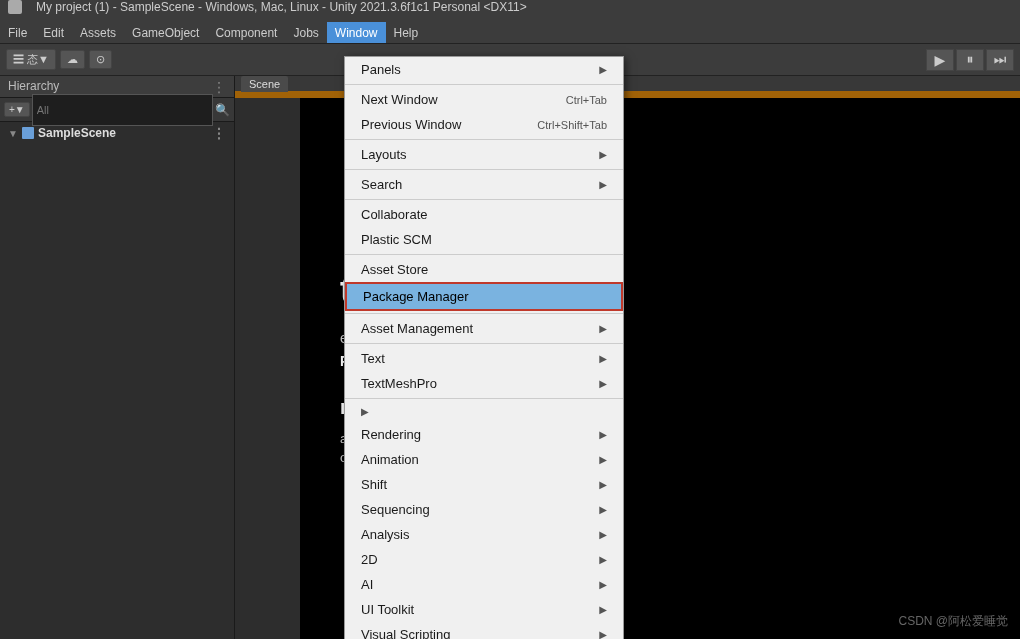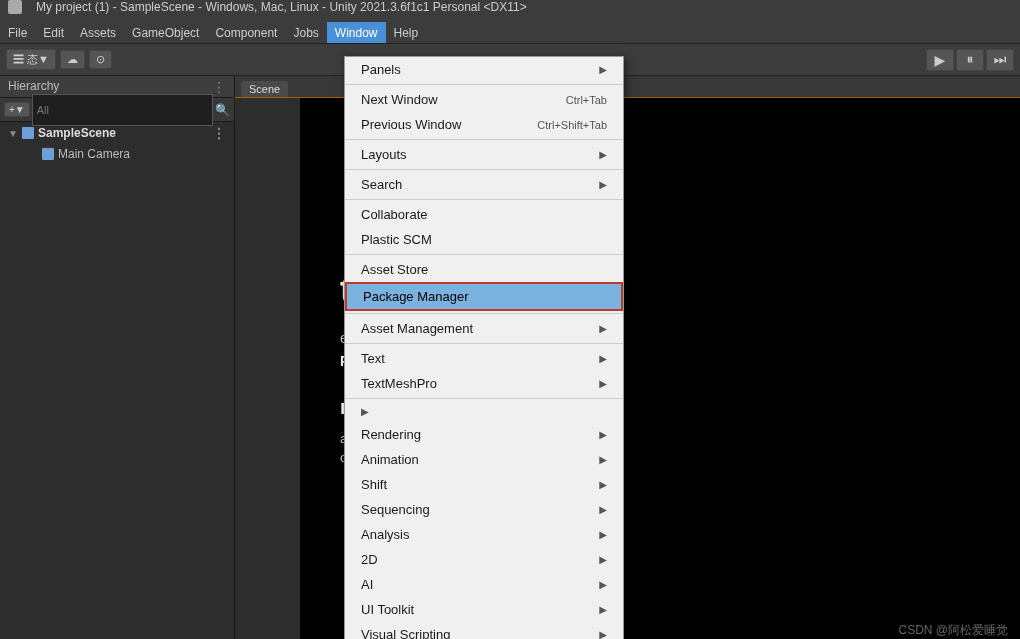--- a/index.html
+++ b/index.html
@@ -171,26 +171,26 @@
       flex: 1;
       position: relative;
       background: #1a1a1a;
       display: flex;
       flex-direction: column;
     }
     .scene-toolbar {
       background: #383838;
       height: 22px;
       display: flex;
-      align-items: flex-end;
+      align-items: flex-start;
       padding: 0 6px;
       gap: 4px;
       font-size: 11px;
       color: #bbb;
-      border-bottom: 1px solid #a16207;
+      border-bottom: 7px solid #a16207;
     }
     .scene-tab {
       background: #4a4a4a;
       padding: 2px 8px;
       color: #ddd;
       font-size: 11px;
       border-radius: 2px 2px 0 0;
     }
     #scene-content {
       flex: 1;
@@ -228,21 +228,21 @@
       margin-bottom: 10px;
     }
     .content-text2 {
       color: #ccc;
       font-size: 13px;
       line-height: 1.5;
     }
     .bold-text { font-weight: bold; color: #fff; }
     .watermark {
       position: absolute;
-      bottom: 0;
+      bottom: 9px;
       right: 12px;
       color: #666;
       font-size: 12px;
       text-align: right;
     }
 
     
     #dropdown-menu {
       position: absolute;
       left: 344px;
@@ -325,25 +325,20 @@
     <div class="hierarchy-toolbar">
       <button class="toolbar-btn" style="font-size:10px;padding:1px 4px;">+▼</button>
       <input class="hierarchy-search" type="text" value="" placeholder="All" style="">
       <span style="color:#888;font-size:12px;cursor:pointer;">🔍</span>
     </div>
     <div class="hierarchy-item scene">
       <span class="expand-arrow">▼</span>
       <span class="obj-icon cube"></span>
       <span>SampleScene</span>
       <span class="more-icon" style="margin-left:auto">⋮</span>
-    </div>
-    <div class="hierarchy-item hierarchy-child">
-      <span class="expand-arrow"></span>
-      <span class="obj-icon camera"></span>
-      <span>Main Camera</span>
     </div>
   </div>
 
   <div id="scene-area">
     <div class="scene-toolbar">
       <div class="scene-tab">
         <span>Scene</span>
       </div>
     </div>
     <div id="scene-content">

